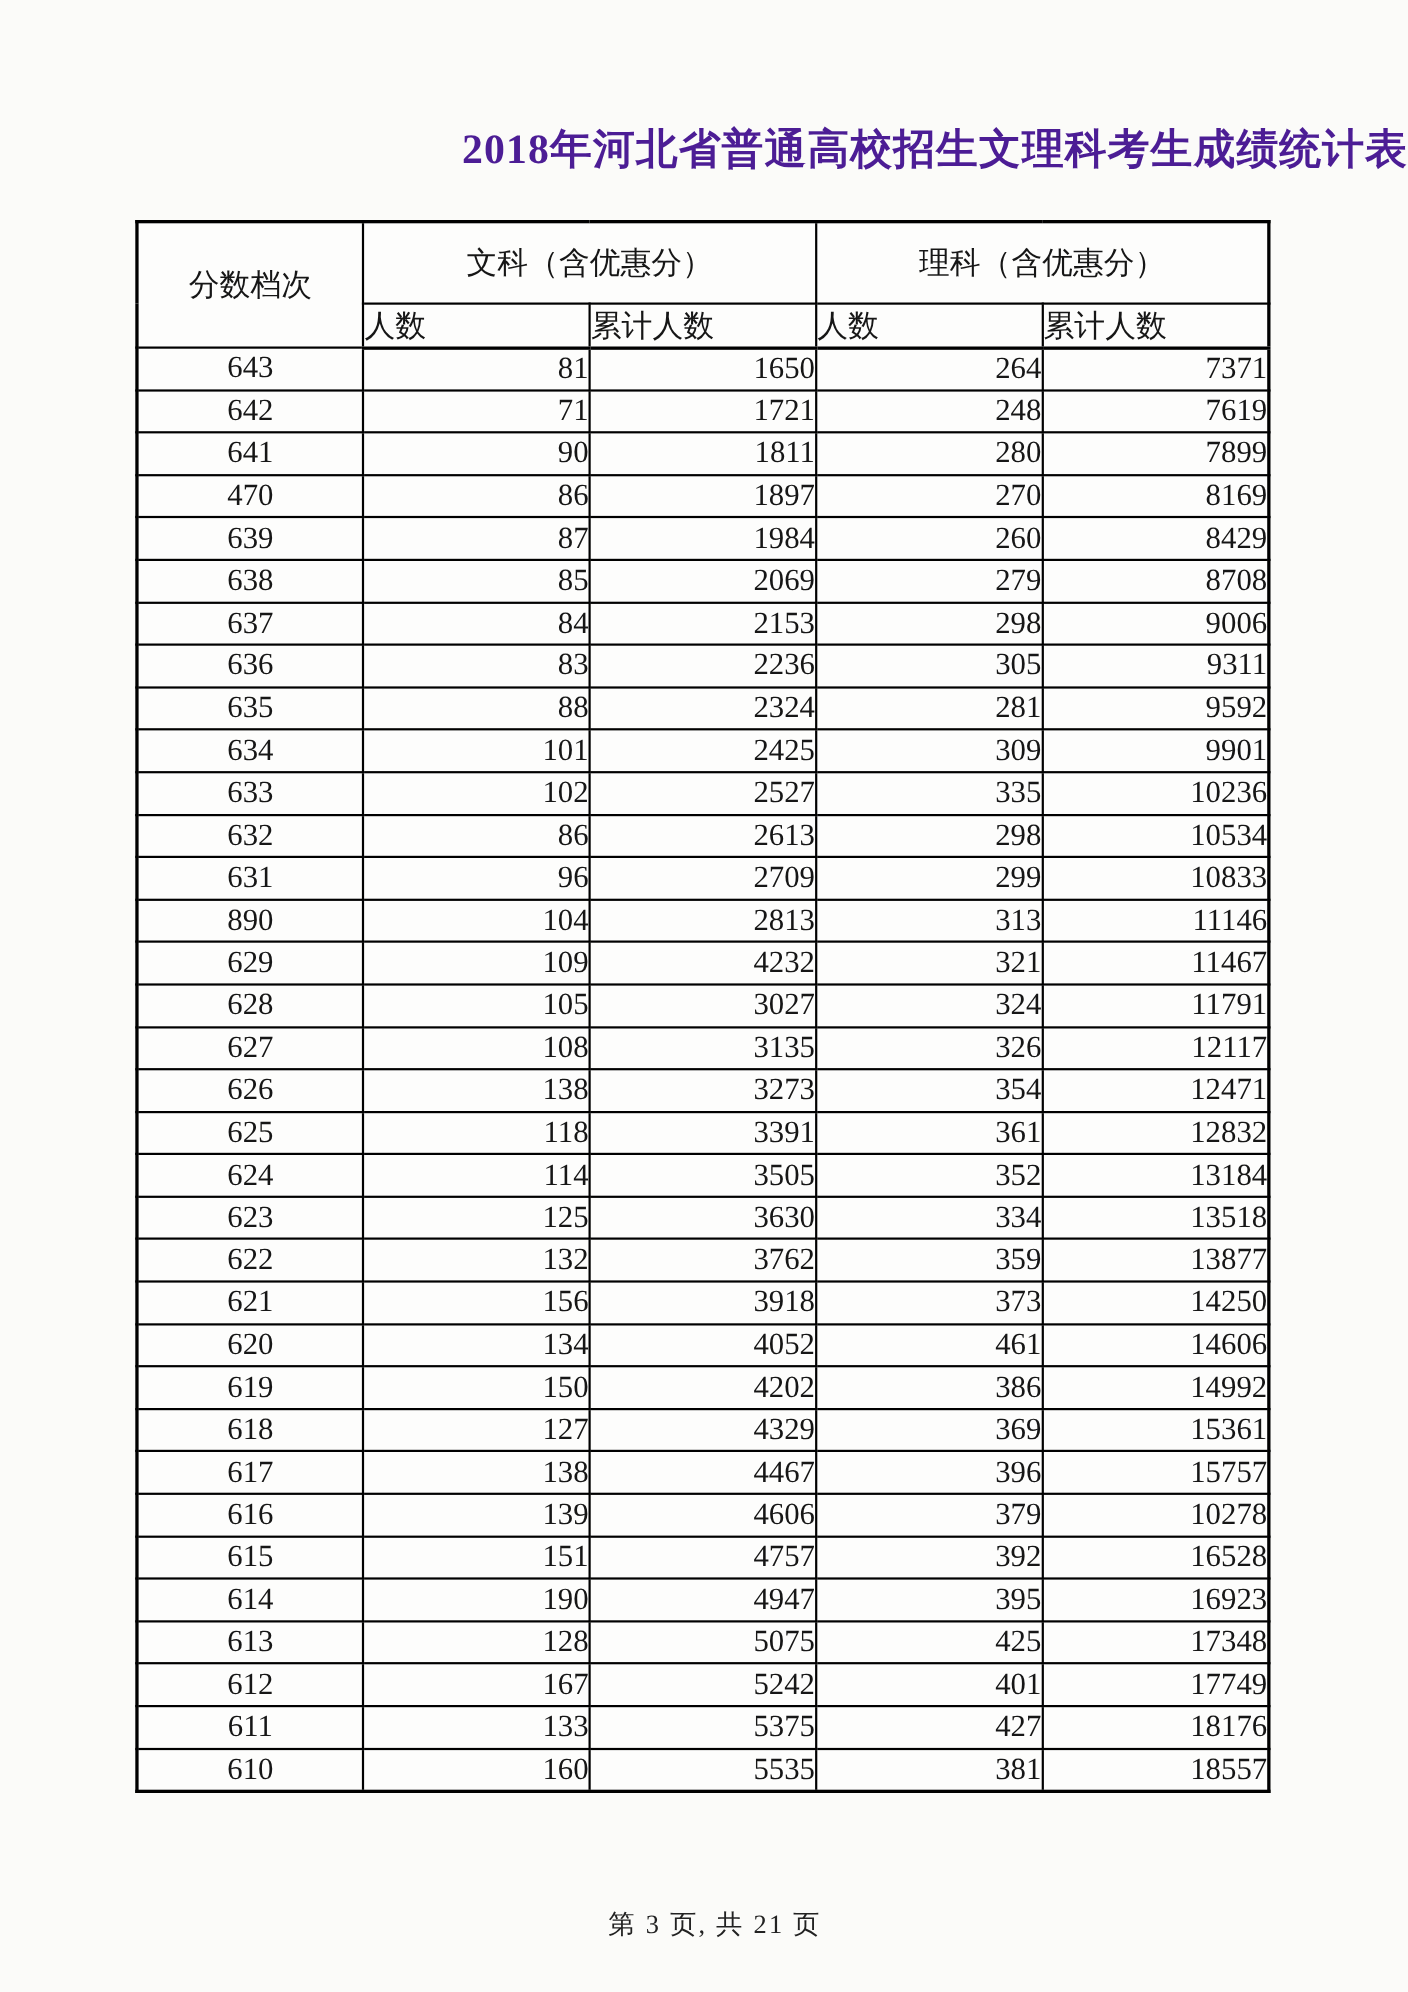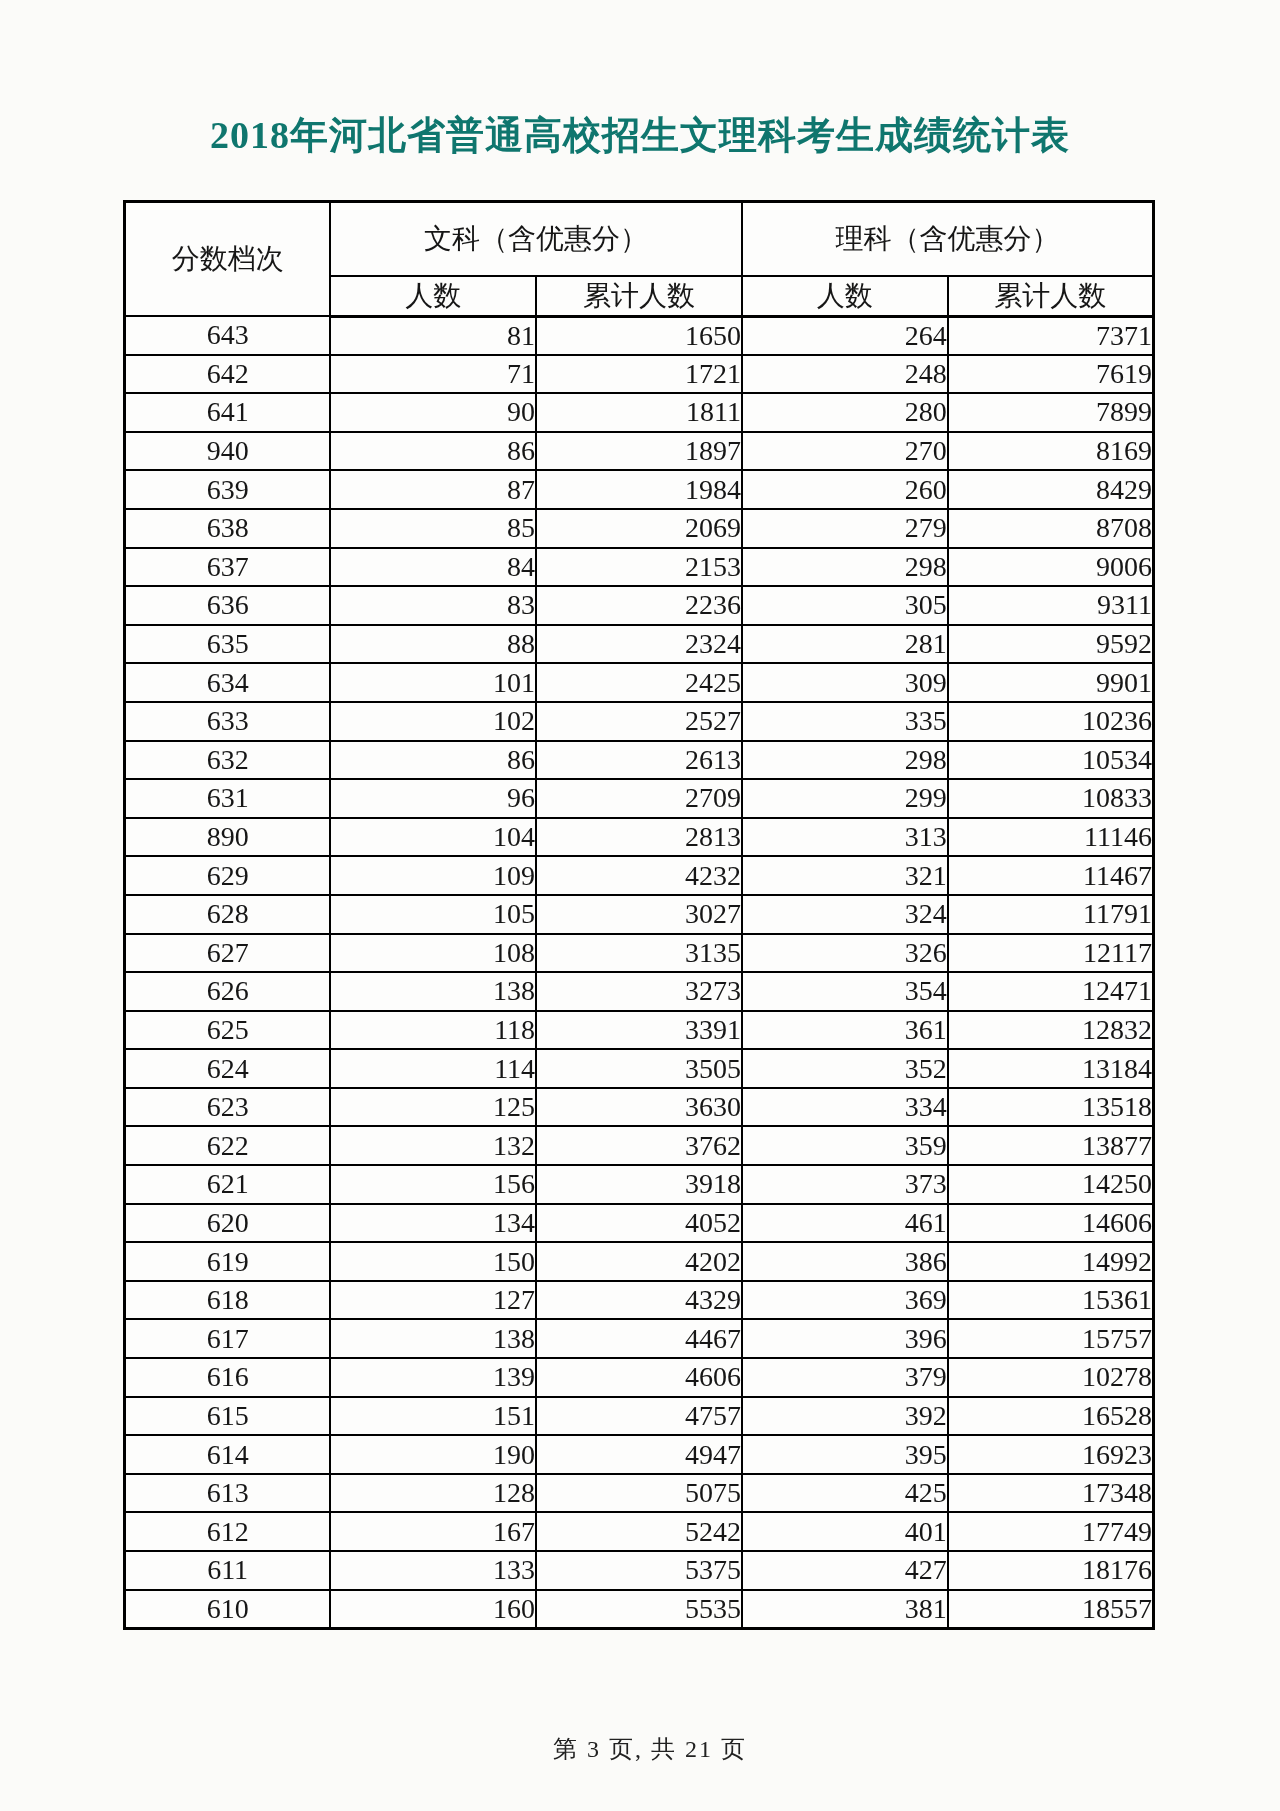--- a/index.html
+++ b/index.html
@@ -14,25 +14,25 @@
     color: #141414;
     font-family: "Liberation Serif", "DejaVu Serif", serif;
     overflow: hidden;
   }
   .title {
     position: absolute;
     top: 110px;
     left: 0;
     width: 100%;
     margin: 0;
-    text-align: center;
+    text-align: right;
     font-size: 38px;
     font-weight: bold;
     letter-spacing: 1px;
-    color: #0f766e;
+    color: #4c1d95;
   }
   .table-wrap {
     position: absolute;
     top: 200px;
     left: 123px;
     width: 1032px;
     border-radius: 25px;
   }
   table.score-table {
     width: 100%;
@@ -45,21 +45,21 @@
   table.score-table td {
     border: 2px solid #000;
     font-size: 28px;
     font-weight: normal;
     padding: 0;
     white-space: nowrap;
     overflow: hidden;
     color: #161616;
   }
   thead tr.top th { height: 74px; text-align: center; vertical-align: middle; }
-  thead tr.sub th { height: 38px; text-align: center; vertical-align: middle; border-bottom: 3px solid #000; }
+  thead tr.sub th { height: 38px; text-align: left; vertical-align: middle; border-bottom: 3px solid #000; }
   thead th.score-tier { vertical-align: middle; }
   tbody td { height: 38.6px; vertical-align: middle; }
   td.c { text-align: center; }
   td.r { text-align: right; padding-right: 7px; }
   .footer {
     position: absolute;
     top: 1733px;
     left: 0;
     width: 100%;
     text-align: center;
@@ -117,21 +117,21 @@
 
   <tr>
     <td class="c">641</td>
     <td class="r">90</td>
     <td class="r">1811</td>
     <td class="r">280</td>
     <td class="r">7899</td>
   </tr>
 
   <tr>
-    <td class="c">940</td>
+    <td class="c">470</td>
     <td class="r">86</td>
     <td class="r">1897</td>
     <td class="r">270</td>
     <td class="r">8169</td>
   </tr>
 
   <tr>
     <td class="c">639</td>
     <td class="r">87</td>
     <td class="r">1984</td>

